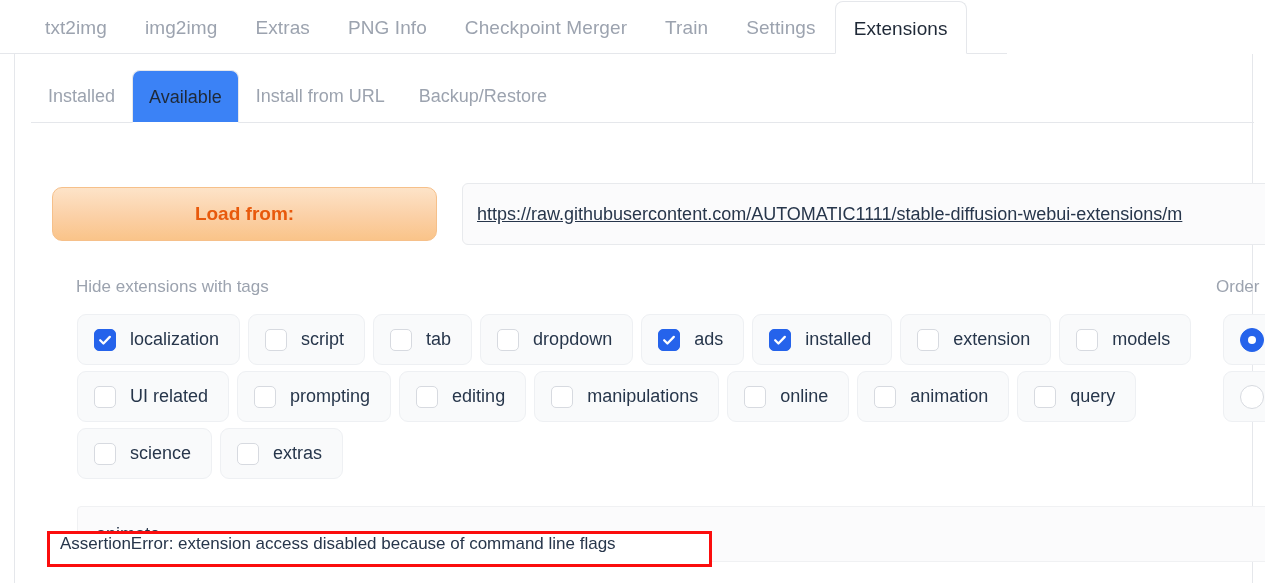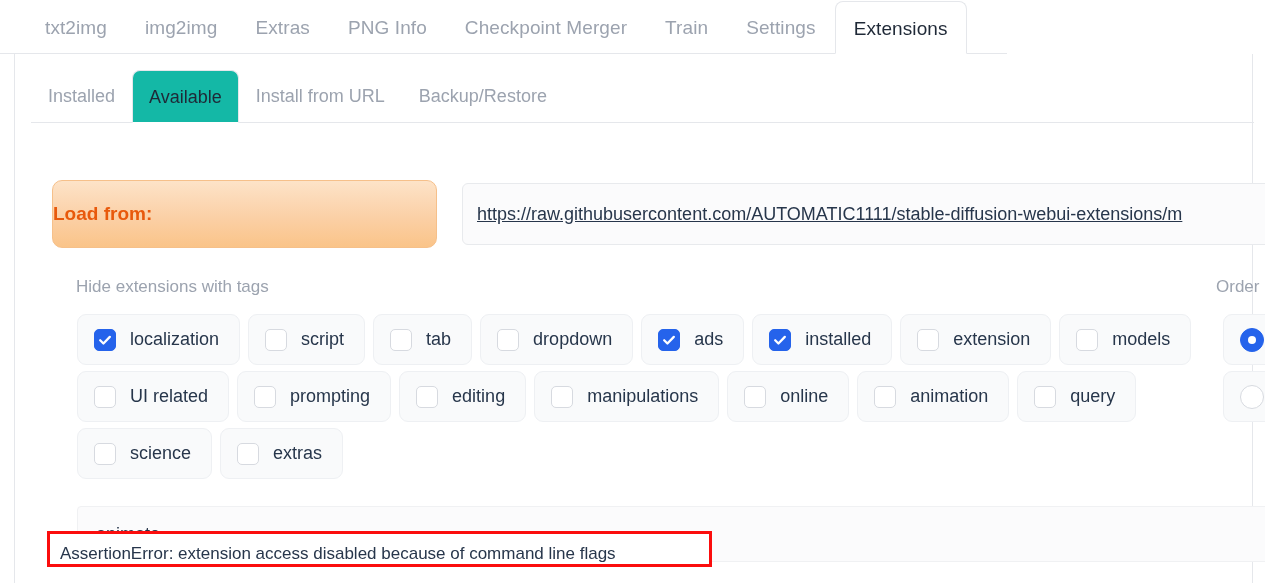--- a/index.html
+++ b/index.html
@@ -67,43 +67,43 @@
     padding: 0 16px;
     height: 53px;
     line-height: 53px;
     border: 1px solid transparent;
     border-bottom: none;
     cursor: pointer;
     white-space: nowrap;
   }
   .sub-tab.active {
     color: #1f2937;
-    background: #14b8a6;
+    background: #3b82f6;
     border: 1px solid #e5e7eb;
     border-bottom: 1px solid #ffffff;
     border-radius: 8px 8px 0 0;
     margin-bottom: -1px;
     position: relative; z-index: 3;
   }
 
   
   .load-row {
     position: absolute; left: 37px; top: 124px;
     width: 1228px; height: 72px;
     display: flex; align-items: center;
   }
   .load-btn {
-    width: 385px; height: 68px;
+    width: 385px; height: 54px;
     border-radius: 10px;
     border: 1px solid #f6c08a;
     background: linear-gradient(to bottom, #fde3c8 0%, #fbd0a6 55%, #fac489 100%);
     color: #e8590c;
     font-size: 19px;
     font-weight: bold;
-    display: flex; align-items: center; 
+    display: flex; align-items: center; justify-content: center;
     cursor: pointer;
   }
   .url-field {
     margin-left: 25px;
     height: 62px;
     flex: 1;
     background: #fbfbfc;
     border: 1px solid #e8eaed;
     border-radius: 6px;
     display: flex; align-items: center;
@@ -187,21 +187,21 @@
     cursor: text;
   }
   .search-box .val { font-size: 18px; color: #27364b; }
 
   
   .error-box {
     position: absolute; left: 47px; top: 531px;
     width: 665px; height: 36px;
     border: 3px solid #fb0d0d;
     background: #ffffff;
-    display: flex; align-items: flex-end;
+    display: flex; align-items: flex-start;
     padding: 0 10px;
   }
   .error-box .msg { font-size: 17px; color: #27364b; white-space: nowrap; }
 </style>
 </head>
 <body>
 
 <div class="app">
 
   <div class="main-tabs" id="main-tabs">

